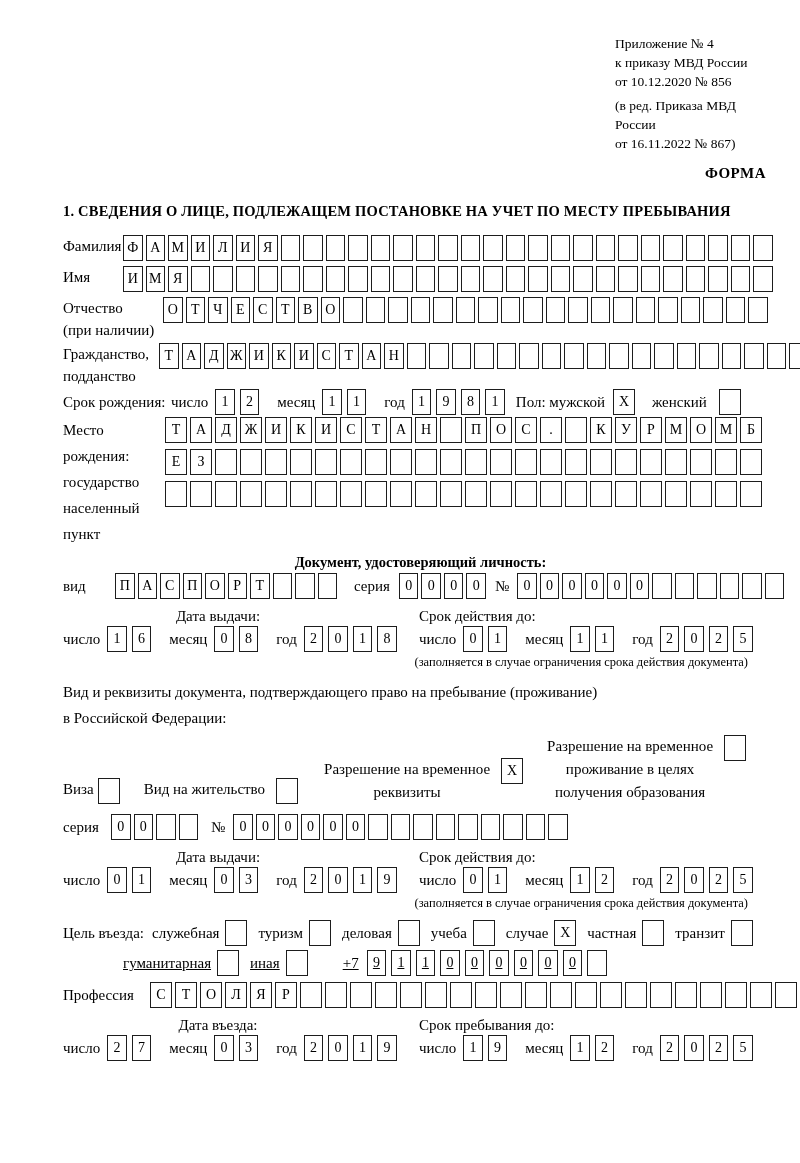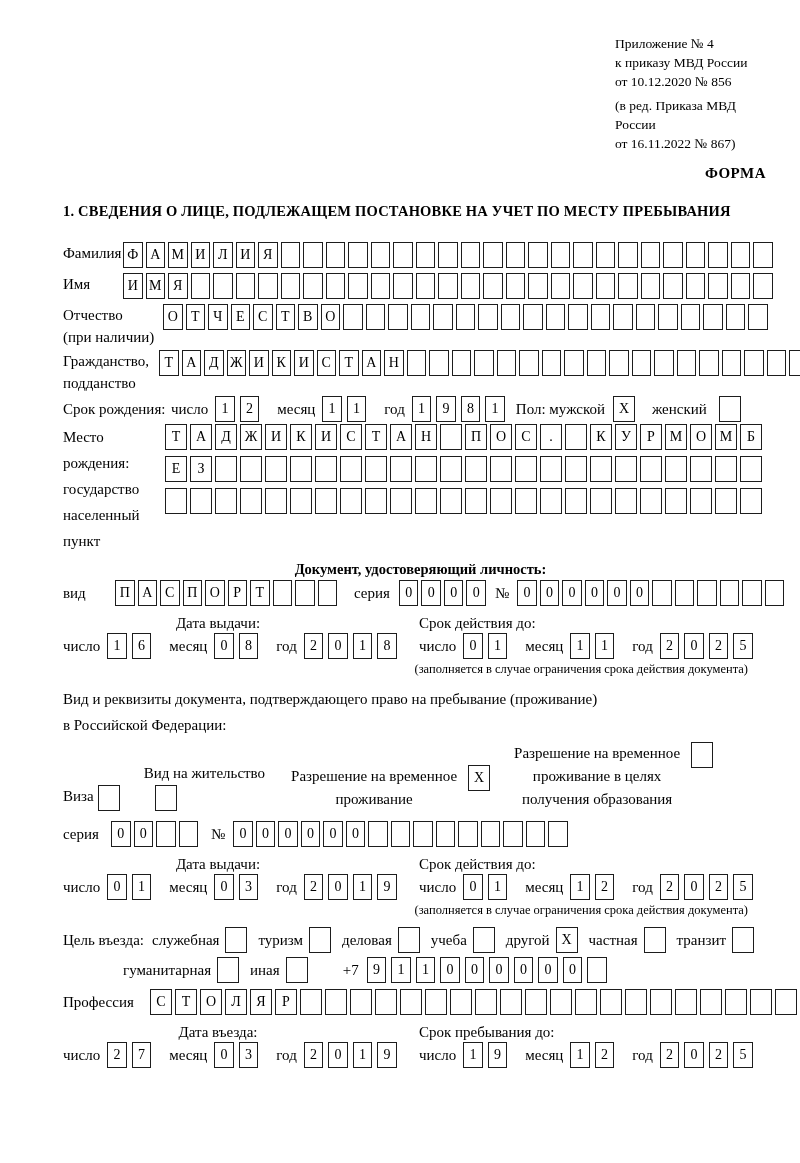--- a/index.html
+++ b/index.html
@@ -77,21 +77,21 @@
     <div class="amend">
       <div>(в ред. Приказа МВД России</div>
       <div>от 16.11.2022 № 867)</div>
     </div>
   </div>
   <div class="form-label">ФОРМА</div>
 
 
   <div class="section-heading">1. СВЕДЕНИЯ О ЛИЦЕ, ПОДЛЕЖАЩЕМ ПОСТАНОВКЕ НА УЧЕТ ПО МЕСТУ ПРЕБЫВАНИЯ</div>
 
-  <div class="row" style="margin-top:22px;">
+  <div class="row" style="margin-top:15px;">
     <span class="lblcol" style="width:60px;">Фамилия</span>
     <span class="boxes">
         <span class="cell">Ф</span>
         <span class="cell">А</span>
         <span class="cell">М</span>
         <span class="cell">И</span>
         <span class="cell">Л</span>
         <span class="cell">И</span>
         <span class="cell">Я</span>
         <span class="cell"></span>
@@ -432,28 +432,28 @@
   <div class="restriction-note">(заполняется в случае ограничения срока действия документа)</div>
 
   <div class="plain-line">Вид и реквизиты документа, подтверждающего право на пребывание (проживание)</div>
   <div class="plain-line" style="margin-top:1px;">в Российской Федерации:</div>
 
   <div class="optrow">
     <span class="opt">
       <span class="txt">Виза</span>
       <span class="cell cell-w" style="margin-left:4px;"></span>
     </span>
-    <span class="opt" style="margin-left:24px;flex-direction:column;">
+    <span class="opt" style="margin-left:24px;">
       <span class="txt">Вид на жительство</span>
       <span class="cell cell-w"></span>
     </span>
     <span class="opt" style="margin-left:26px;">
       <span class="txt">
         <span style="display:block;">Разрешение на временное</span>
-        <span style="display:block;">проживание</span>
+        <span style="display:block;">реквизиты</span>
       </span>
       <span class="cell cell-w">X</span>
     </span>
     <span class="opt" style="margin-left:24px;">
       <span class="txt">
         <span style="display:block;">Разрешение на временное</span>
         <span style="display:block;">проживание в целях</span>
         <span style="display:block;">получения образования</span>
       </span>
       <span class="cell cell-w"></span>
@@ -548,34 +548,34 @@
     </span>
     <span class="opt">
       <span class="inline-lbl">деловая</span>
       <span class="cell cell-w"></span>
     </span>
     <span class="opt">
       <span class="inline-lbl">учеба</span>
       <span class="cell cell-w"></span>
     </span>
     <span class="opt">
-      <span class="inline-lbl">другой</span>
+      <span class="inline-lbl">случае</span>
       <span class="cell cell-w">X</span>
     </span>
     <span class="opt">
       <span class="inline-lbl">частная</span>
       <span class="cell cell-w"></span>
     </span>
     <span class="opt">
       <span class="inline-lbl">транзит</span>
       <span class="cell cell-w"></span>
     </span>
   </div>
 
-  <div class="row purpose" style="margin-left:60px;margin-top:4px;">
+  <div class="row purpose" style="margin-left:60px;margin-top:4px;text-decoration:underline;">
     <span class="opt">
       <span class="inline-lbl">гуманитарная</span>
       <span class="cell cell-w"></span>
     </span>
     <span class="opt">
       <span class="inline-lbl">иная</span>
       <span class="cell cell-w"></span>
     </span>
     <span class="inline-lbl" style="margin-left:24px;margin-right:8px;">+7</span>
     <span class="boxes dategroup">

